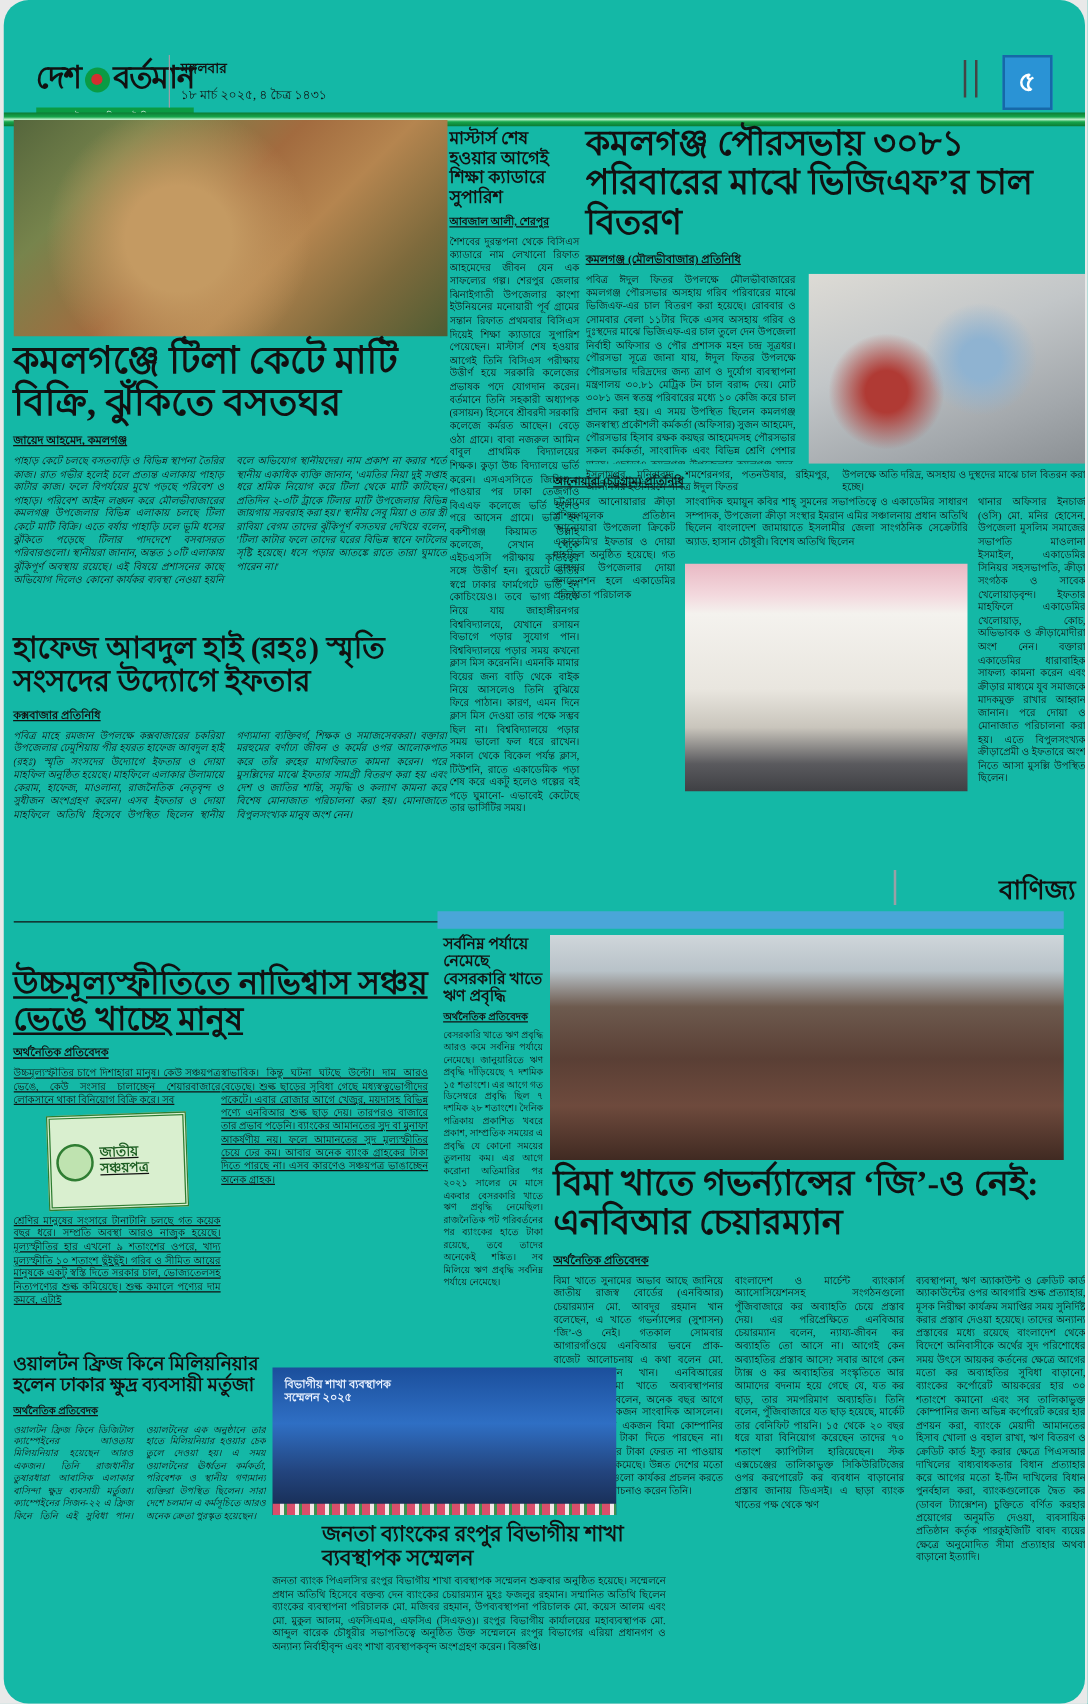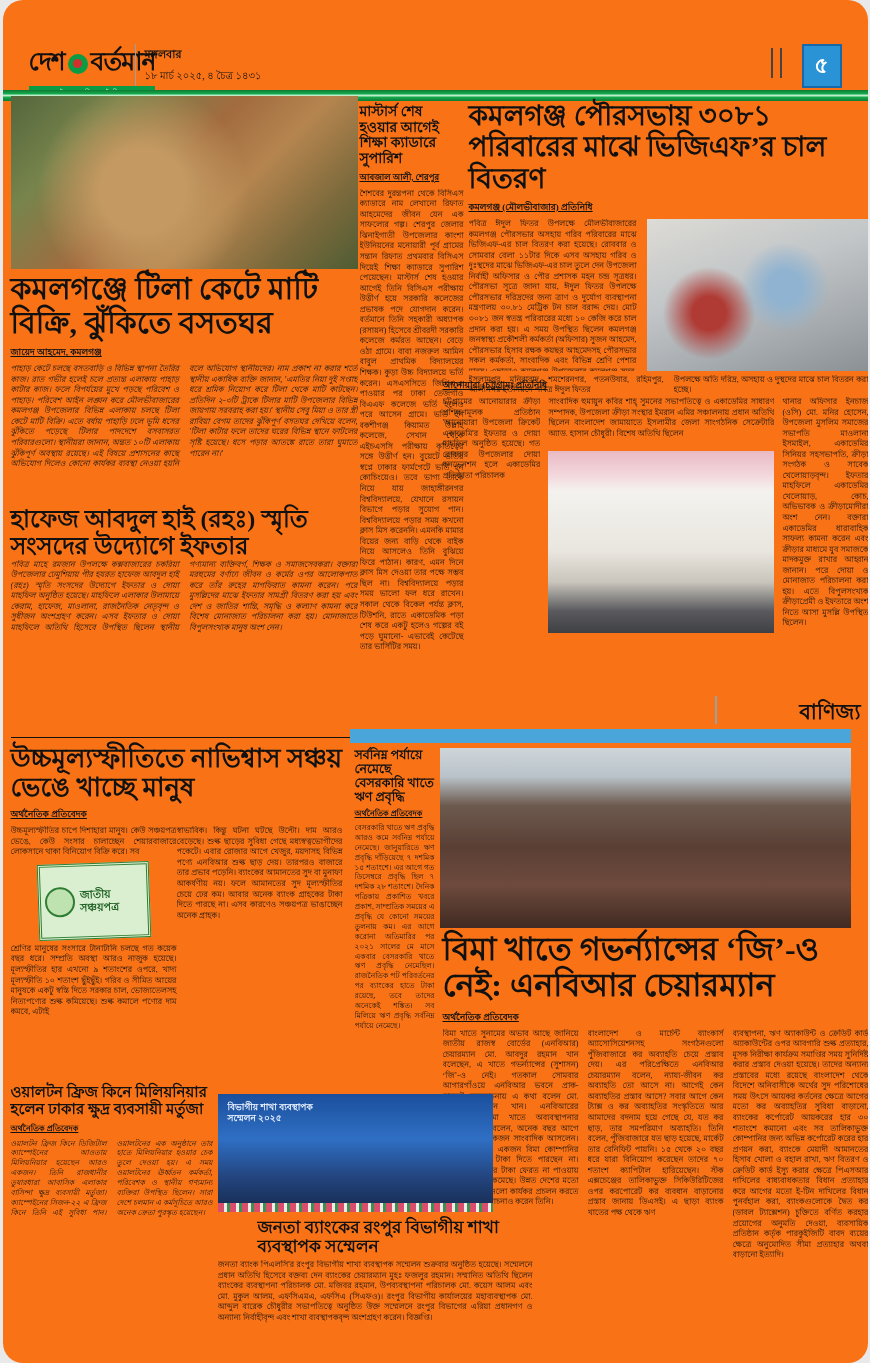--- a/index.html
+++ b/index.html
@@ -1,16 +1,16 @@
 <!DOCTYPE html>
 <html lang="bn"><head>
 <meta charset="utf-8">
 <style>
   html,body{margin:0;padding:0;background:#e9e9e9;}
-  .page{position:relative;width:865px;height:1363px;background:#f97316;margin:0 auto;
+  .page{position:relative;width:865px;height:1363px;background:#14b8a6;margin:0 auto;
         font-family:"Liberation Serif","DejaVu Serif",serif;color:#111;overflow:hidden;border-radius:20px;}
   .abs{position:absolute;}
   
   .logo-row{display:flex;align-items:center;gap:3px;}
   .logo-txt{font-size:25px;font-weight:bold;letter-spacing:-1px;}
   .flag{width:20px;height:20px;border-radius:50%;background:#0a9b44;display:flex;align-items:center;justify-content:center;}
   .flag i{display:block;width:9px;height:9px;border-radius:50%;background:#d32f2f;}
   .tagline{background:#0a9b44;color:#fff;font-size:7px;padding:1px 6px;text-align:center;margin-top:1px;}
   .mast-divider{width:1px;background:#9aa0a6;}
   .day{font-size:11px;font-weight:bold;}
@@ -81,20 +81,21 @@
   <div class="abs photo photo-hill" style="left:8px;top:96px;width:347px;height:173px;"></div>
 
   <div class="abs" style="left:8px;top:272px;width:347px;">
     <div class="hl" style="font-size:30px;">কমলগঞ্জে টিলা কেটে মাটি বিক্রি, ঝুঁকিতে বসতঘর</div>
     <div class="byline" style="margin:6px 0 4px;">জায়েদ আহমেদ, কমলগঞ্জ</div>
     <div class="body-txt cols2" style="height:140px;">পাহাড় কেটে চলছে বসতবাড়ি ও বিভিন্ন স্থাপনা তৈরির কাজ। রাত গভীর হলেই চলে প্রত্যন্ত এলাকায় পাহাড় কাটার কাজ। ফলে বিপর্যয়ের মুখে পড়ছে পরিবেশ ও পাহাড়। পরিবেশ আইন লঙ্ঘন করে মৌলভীবাজারের কমলগঞ্জ উপজেলার বিভিন্ন এলাকায় চলছে টিলা কেটে মাটি বিক্রি। এতে বর্ষায় পাহাড়ি ঢলে ভূমি ধসের ঝুঁকিতে পড়েছে টিলার পাদদেশে বসবাসরত পরিবারগুলো। স্থানীয়রা জানান, অন্তত ১০টি এলাকায় ঝুঁকিপূর্ণ অবস্থায় রয়েছে। এই বিষয়ে প্রশাসনের কাছে অভিযোগ দিলেও কোনো কার্যকর ব্যবস্থা নেওয়া হয়নি বলে অভিযোগ স্থানীয়দের। নাম প্রকাশ না করার শর্তে স্থানীয় একাধিক ব্যক্তি জানান, 'এমতির নিয়া দুই সপ্তাহ ধরে শ্রমিক নিয়োগ করে টিলা থেকে মাটি কাটছেন। প্রতিদিন ২-৩টি ট্রাকে টিলার মাটি উপজেলার বিভিন্ন জায়গায় সরবরাহ করা হয়।' স্থানীয় সেবু মিয়া ও তার স্ত্রী রাবিয়া বেগম তাদের ঝুঁকিপূর্ণ বসতঘর দেখিয়ে বলেন, 'টিলা কাটার ফলে তাদের ঘরের বিভিন্ন স্থানে ফাটলের সৃষ্টি হয়েছে। ধসে পড়ার আতঙ্কে রাতে তারা ঘুমাতে পারেন না।'</div>
   </div>
 
   <div class="abs" style="left:8px;top:506px;width:347px;">
     <div class="hl" style="font-size:24px;">হাফেজ আবদুল হাই (রহঃ) স্মৃতি সংসদের উদ্যোগে ইফতার</div>
+    <div class="byline" style="margin:5px 0 4px;">কক্সবাজার প্রতিনিধি</div>
     <div class="body-txt cols2" style="height:148px;">পবিত্র মাহে রমজান উপলক্ষে কক্সবাজারের চকরিয়া উপজেলার ঢেমুশিয়ায় পীর হযরত হাফেজ আবদুল হাই (রহঃ) স্মৃতি সংসদের উদ্যোগে ইফতার ও দোয়া মাহফিল অনুষ্ঠিত হয়েছে। মাহফিলে এলাকার উলামায়ে কেরাম, হাফেজ, মাওলানা, রাজনৈতিক নেতৃবৃন্দ ও সুধীজন অংশগ্রহণ করেন। এসব ইফতার ও দোয়া মাহফিলে অতিথি হিসেবে উপস্থিত ছিলেন স্থানীয় গণ্যমান্য ব্যক্তিবর্গ, শিক্ষক ও সমাজসেবকরা। বক্তারা মরহুমের বর্ণাঢ্য জীবন ও কর্মের ওপর আলোকপাত করে তাঁর রুহের মাগফিরাত কামনা করেন। পরে মুসল্লিদের মাঝে ইফতার সামগ্রী বিতরণ করা হয় এবং দেশ ও জাতির শান্তি, সমৃদ্ধি ও কল্যাণ কামনা করে বিশেষ মোনাজাত পরিচালনা করা হয়। মোনাজাতে বিপুলসংখ্যক মানুষ অংশ নেন।</div>
   </div>
 
   <div class="abs" style="left:357px;top:104px;width:104px;">
     <div class="hl" style="font-size:14px;">মাস্টার্স শেষ হওয়ার আগেই শিক্ষা ক্যাডারে সুপারিশ</div>
     <div class="byline" style="font-size:8.5px;margin:4px 0;">আবজাল আলী, শেরপুর</div>
     <div class="body-txt" style="height:520px;">শৈশবের দুরন্তপনা থেকে বিসিএস ক্যাডারে নাম লেখানো রিফাত আহমেদের জীবন যেন এক সাফল্যের গল্প। শেরপুর জেলার ঝিনাইগাতী উপজেলার কাংশা ইউনিয়নের মনোয়ারী পূর্ব গ্রামের সন্তান রিফাত প্রথমবার বিসিএস দিয়েই শিক্ষা ক্যাডারে সুপারিশ পেয়েছেন। মাস্টার্স শেষ হওয়ার আগেই তিনি বিসিএস পরীক্ষায় উত্তীর্ণ হয়ে সরকারি কলেজের প্রভাষক পদে যোগদান করেন। বর্তমানে তিনি সহকারী অধ্যাপক (রসায়ন) হিসেবে শ্রীবরদী সরকারি কলেজে কর্মরত আছেন। বেড়ে ওঠা গ্রামে। বাবা নজরুল আমিন বাবুল প্রাথমিক বিদ্যালয়ের শিক্ষক। কুড়া উচ্চ বিদ্যালয়ে ভর্তি করেন। এসএসসিতে জিপিএ-৫ পাওয়ার পর ঢাকা তেজগাঁও বিএএফ কলেজে ভর্তি হলেও পরে আসেন গ্রামে। ভর্তি হন বকশীগঞ্জ কিয়ামত উল্লাহ কলেজে, সেখান থেকে এইচএসসি পরীক্ষায় কৃতিত্বের সঙ্গে উত্তীর্ণ হন। বুয়েটে ভর্তির স্বপ্নে ঢাকার ফার্মগেটে ভর্তি হন কোচিংয়েও। তবে ভাগ্য তাকে নিয়ে যায় জাহাঙ্গীরনগর বিশ্ববিদ্যালয়ে, যেখানে রসায়ন বিভাগে পড়ার সুযোগ পান। বিশ্ববিদ্যালয়ে পড়ার সময় কখনো ক্লাস মিস করেননি। এমনকি মামার বিয়ের জন্য বাড়ি থেকে বাইক নিয়ে আসলেও তিনি বুঝিয়ে ফিরে পাঠান। কারণ, এমন দিনে ক্লাস মিস দেওয়া তার পক্ষে সম্ভব ছিল না। বিশ্ববিদ্যালয়ে পড়ার সময় ভালো ফল ধরে রাখেন। সকাল থেকে বিকেল পর্যন্ত ক্লাস, টিউশনি, রাতে একাডেমিক পড়া শেষ করে একটু হলেও গল্পের বই পড়ে ঘুমানো- এভাবেই কেটেছে তার ভার্সিটির সময়।</div>
   </div>
 
   <div class="abs" style="left:466px;top:100px;width:400px;">
@@ -120,21 +121,21 @@
       </div>
       <div class="body-txt" style="width:88px;height:238px;">থানার অফিসার ইনচার্জ (ওসি) মো. মনির হোসেন, উপজেলা মুসলিম সমাজের সভাপতি মাওলানা ইসমাইল, একাডেমির সিনিয়র সহসভাপতি, ক্রীড়া সংগঠক ও সাবেক খেলোয়াড়বৃন্দ। ইফতার মাহফিলে একাডেমির খেলোয়াড়, কোচ, অভিভাবক ও ক্রীড়ামোদীরা অংশ নেন। বক্তারা একাডেমির ধারাবাহিক সাফল্য কামনা করেন এবং ক্রীড়ার মাধ্যমে যুব সমাজকে মাদকমুক্ত রাখার আহ্বান জানান। পরে দোয়া ও মোনাজাত পরিচালনা করা হয়। এতে বিপুলসংখ্যক ক্রীড়াপ্রেমী ও ইফতারে অংশ নিতে আসা মুসল্লি উপস্থিত ছিলেন।</div>
     </div>
   </div>
 
   <div class="abs tick" style="left:712px;top:696px;width:2px;height:28px;"></div>
   <div class="abs bizlabel" style="left:740px;top:696px;width:118px;">বাণিজ্য</div>
   <div class="abs rule" style="left:8px;top:737px;width:342px;height:1px;"></div>
   <div class="abs bluebar" style="left:347px;top:729px;width:501px;height:14px;"></div>
 
-  <div class="abs" style="left:8px;top:744px;width:342px;">
+  <div class="abs" style="left:8px;top:772px;width:342px;text-decoration:underline;">
     <div class="hl" style="font-size:26px;">উচ্চমূল্যস্ফীতিতে নাভিশ্বাস সঞ্চয় ভেঙে খাচ্ছে মানুষ</div>
     <div class="byline" style="margin:5px 0 4px;">অর্থনৈতিক প্রতিবেদক</div>
     <div style="display:flex;">
       <div style="width:166px;">
         <div class="body-txt">উচ্চমূল্যস্ফীতির চাপে দিশাহারা মানুষ। কেউ সঞ্চয়পত্র ভেঙে, কেউ সংসার চালাচ্ছেন শেয়ারবাজারে লোকসানে থাকা বিনিয়োগ বিক্রি করে। সব</div>
         <div class="cert" style="width:112px;height:76px;margin:5px auto;">
           <span class="cert-emblem"></span>
           <span class="cert-label">জাতীয় সঞ্চয়পত্র</span>
         </div>
         <div class="body-txt">শ্রেণির মানুষের সংসারে টানাটানি চলছে গত কয়েক বছর ধরে। সম্প্রতি অবস্থা আরও নাজুক হয়েছে। মূল্যস্ফীতির হার এখনো ৯ শতাংশের ওপরে, খাদ্য মূল্যস্ফীতি ১০ শতাংশ ছুঁইছুঁই। গরিব ও সীমিত আয়ের মানুষকে একটু স্বস্তি দিতে সরকার চাল, ভোজ্যতেলসহ নিত্যপণ্যের শুল্ক কমিয়েছে। শুল্ক কমালে পণ্যের দাম কমবে, এটাই</div>
@@ -145,21 +146,21 @@
 
   <div class="abs" style="left:352px;top:748px;width:80px;">
     <div class="hl" style="font-size:12.5px;">সর্বনিম্ন পর্যায়ে নেমেছে বেসরকারি খাতে ঋণ প্রবৃদ্ধি</div>
     <div class="byline" style="font-size:8px;margin:3px 0;">অর্থনৈতিক প্রতিবেদক</div>
     <div class="body-txt" style="font-size:7.5px;height:255px;">বেসরকারি খাতে ঋণ প্রবৃদ্ধি আরও কমে সর্বনিম্ন পর্যায়ে নেমেছে। জানুয়ারিতে ঋণ প্রবৃদ্ধি দাঁড়িয়েছে ৭ দশমিক ১৫ শতাংশে। এর আগে গত ডিসেম্বরে প্রবৃদ্ধি ছিল ৭ দশমিক ২৮ শতাংশে। দৈনিক পত্রিকায় প্রকাশিত খবরে প্রকাশ, সাম্প্রতিক সময়ের এ প্রবৃদ্ধি যে কোনো সময়ের তুলনায় কম। এর আগে করোনা অতিমারির পর ২০২১ সালের মে মাসে একবার বেসরকারি খাতে ঋণ প্রবৃদ্ধি নেমেছিল। রাজনৈতিক পট পরিবর্তনের পর ব্যাংকের হাতে টাকা রয়েছে, তবে তাদের অনেকেই শঙ্কিত। সব মিলিয়ে ঋণ প্রবৃদ্ধি সর্বনিম্ন পর্যায়ে নেমেছে।</div>
   </div>
 
   <div class="abs photo photo-conf" style="left:437px;top:748px;width:411px;height:180px;"></div>
 
   <div class="abs" style="left:440px;top:932px;width:426px;">
-    <div class="hl" style="font-size:32px;">বিমা খাতে গভর্ন্যান্সের ‘জি’-ও নেই: এনবিআর চেয়ারম্যান</div>
+    <div class="hl" style="font-size:28px;">বিমা খাতে গভর্ন্যান্সের ‘জি’-ও নেই: এনবিআর চেয়ারম্যান</div>
     <div class="byline" style="margin:6px 0 4px;">অর্থনৈতিক প্রতিবেদক</div>
     <div style="display:flex;gap:9px;">
       <div class="body-txt" style="width:136px;height:290px;">বিমা খাতে সুনামের অভাব আছে জানিয়ে জাতীয় রাজস্ব বোর্ডের (এনবিআর) চেয়ারম্যান মো. আবদুর রহমান খান বলেছেন, এ খাতে গভর্ন্যান্সের (সুশাসন) ‘জি’-ও নেই। গতকাল সোমবার আগারগাঁওয়ে এনবিআর ভবনে প্রাক-বাজেট আলোচনায় এ কথা বলেন মো. আবদুর রহমান খান। এনবিআরের চেয়ারম্যান বিমা খাতে অব্যবস্থাপনার উদাহরণ দিয়ে বলেন, অনেক বছর আগে আমার কাছে একজন সাংবাদিক আসলেন। তিনি জানালেন একজন বিমা কোম্পানির কর্মকর্তা দাবির টাকা দিতে পারছেন না। গ্রাহকের পলিসির টাকা ফেরত না পাওয়ায় এ খাতে আস্থা কমেছে। উন্নত দেশের মতো বিমা কোম্পানিগুলো কার্যকর প্রচলন করতে না পারার সমালোচনাও করেন তিনি।</div>
       <div class="body-txt" style="width:136px;height:290px;">বাংলাদেশ ও মার্চেন্ট ব্যাংকার্স অ্যাসোসিয়েশনসহ সংগঠনগুলো পুঁজিবাজারে কর অব্যাহতি চেয়ে প্রস্তাব দেয়। এর পরিপ্রেক্ষিতে এনবিআর চেয়ারম্যান বলেন, ন্যায্য-জীবন কর অব্যাহতি তো আসে না। আগেই কেন অব্যাহতির প্রস্তাব আসে? সবার আগে কেন ট্যাক্স ও কর অব্যাহতির সংস্কৃতিতে আর আমাদের বদনাম হয়ে গেছে যে, যত কর ছাড়, তার সমপরিমাণ অব্যাহতি। তিনি বলেন, পুঁজিবাজারে যত ছাড় হয়েছে, মার্কেট তার বেনিফিট পায়নি। ১৫ থেকে ২০ বছর ধরে যারা বিনিয়োগ করেছেন তাদের ৭০ শতাংশ ক্যাপিটাল হারিয়েছেন। স্টক এক্সচেঞ্জের তালিকাভুক্ত সিকিউরিটিজের ওপর করপোরেট কর ব্যবধান বাড়ানোর প্রস্তাব জানায় ডিএসই। এ ছাড়া ব্যাংক খাতের পক্ষ থেকে ঋণ</div>
       <div class="body-txt" style="width:136px;height:290px;">ব্যবস্থাপনা, ঋণ অ্যাকাউন্ট ও ক্রেডিট কার্ড অ্যাকাউন্টের ওপর আবগারি শুল্ক প্রত্যাহার, মূসক নিরীক্ষা কার্যক্রম সমাপ্তির সময় সুনির্দিষ্ট করার প্রস্তাব দেওয়া হয়েছে। তাদের অন্যান্য প্রস্তাবের মধ্যে রয়েছে বাংলাদেশ থেকে বিদেশে অনিবাসীকে অর্থের সুদ পরিশোধের সময় উৎসে আয়কর কর্তনের ক্ষেত্রে আগের মতো কর অব্যাহতির সুবিধা বাড়ানো, ব্যাংকের কর্পোরেট আয়করের হার ৩০ শতাংশে কমানো এবং সব তালিকাভুক্ত কোম্পানির জন্য অভিন্ন কর্পোরেট করের হার প্রণয়ন করা, ব্যাংকে মেয়াদী আমানতের হিসাব খোলা ও বহাল রাখা, ঋণ বিতরণ ও ক্রেডিট কার্ড ইস্যু করার ক্ষেত্রে পিএসআর দাখিলের বাধ্যবাধকতার বিধান প্রত্যাহার করে আগের মতো ই-টিন দাখিলের বিধান পুনর্বহাল করা, ব্যাংকগুলোকে দ্বৈত কর (ডাবল ট্যাক্সেশন) চুক্তিতে বর্ণিত করহার প্রয়োগের অনুমতি দেওয়া, ব্যবসায়িক প্রতিষ্ঠান কর্তৃক পারকুইজিটি বাবদ ব্যয়ের ক্ষেত্রে অনুমোদিত সীমা প্রত্যাহার অথবা বাড়ানো ইত্যাদি।</div>
     </div>
   </div>
 
   <div class="abs" style="left:8px;top:1084px;width:202px;">
     <div class="hl" style="font-size:15px;">ওয়ালটন ফ্রিজ কিনে মিলিয়নিয়ার হলেন ঢাকার ক্ষুদ্র ব্যবসায়ী মর্তুজা</div>

